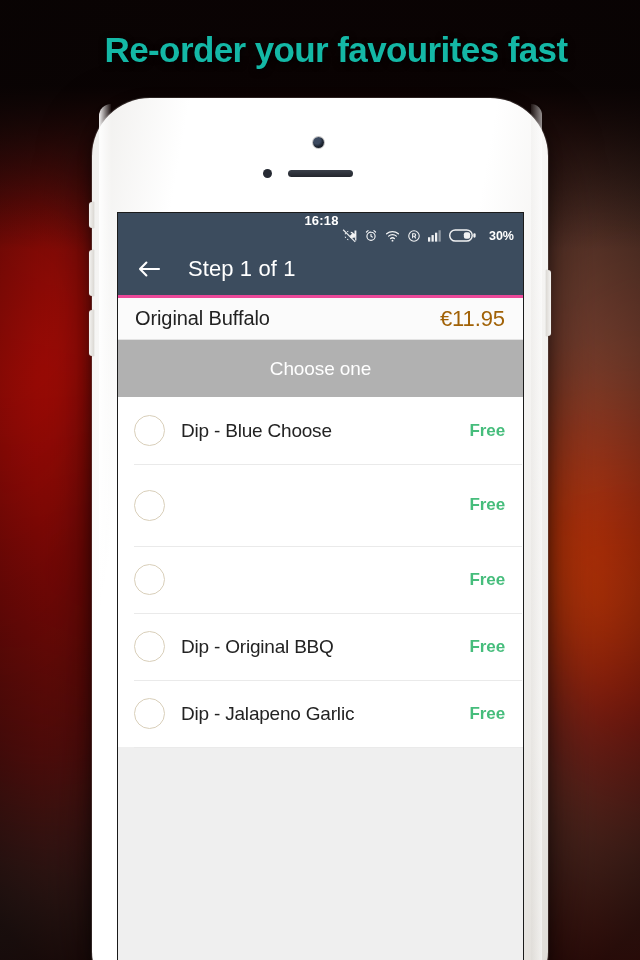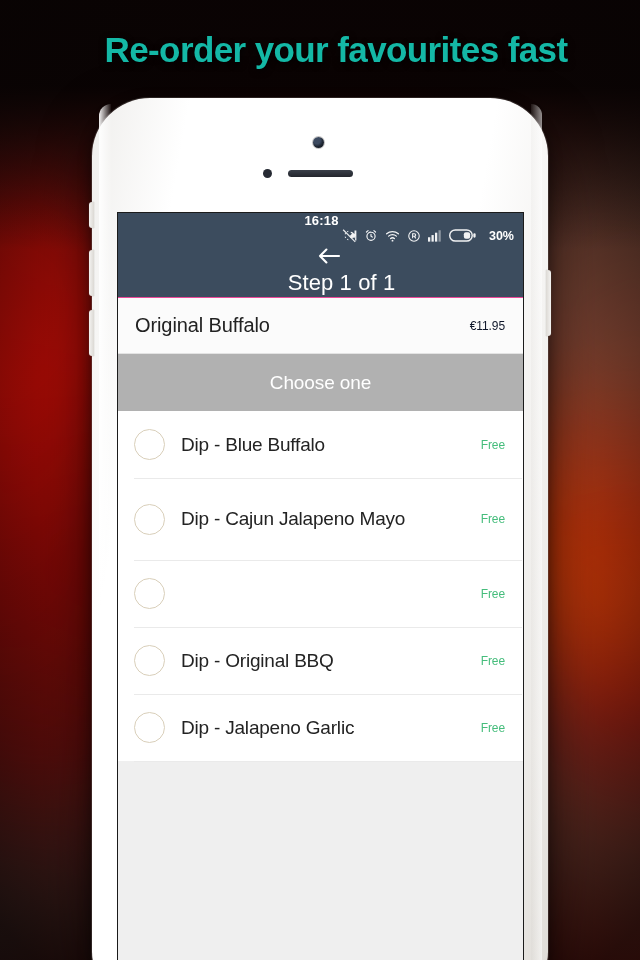--- a/index.html
+++ b/index.html
@@ -116,37 +116,36 @@
   }
   .status-time { font-size:13px; font-weight:bold; letter-spacing:0.2px; }
   .status-icons { margin-left:auto; display:flex; align-items:center; gap:7px; }
   .si { display:block; opacity:0.93; }
   .status-battpct { font-size:12.5px; font-weight:bold; margin-left:6px; }
 
   
   .appbar {
     height:56px; background:#3c4c5e;
     display:flex; align-items:center; padding-left:17px;
-    border-bottom:1px solid #ec4899;
-    flex-direction:column;
+    border-bottom:3px solid #ec4899;
   }
   .back-btn { width:28px; height:28px; display:flex; align-items:center; justify-content:center; cursor:pointer; }
   .appbar-title {
     color:#ffffff; font-size:22px; margin-left:25px;
     letter-spacing:0.1px; font-weight:normal;
   }
 
   
   .item-head {
-    height:56px; background:#fbfbfb;
+    height:42px; background:#fbfbfb;
     display:flex; align-items:center; padding:0 18px 0 17px;
     border-bottom:1px solid #e3e3e3;
   }
   .item-name { font-size:20px; color:#222222; letter-spacing:-0.1px; }
-  .item-price { margin-left:auto; font-size:12px; color:#0f172a; letter-spacing:-0.1px; }
+  .item-price { margin-left:auto; font-size:22px; color:#a16207; letter-spacing:-0.1px; }
 
   
   .choose-bar {
     height:57px; background:#b1b1b1;
     display:flex; align-items:center; justify-content:center;
     color:#ffffff; font-size:19px; letter-spacing:-0.1px;
   }
 
   
   .options { background:#ffffff; }
@@ -161,21 +160,21 @@
   .opt-row.tall { min-height:82px; }
   .radio {
     flex:0 0 auto; width:31px; height:31px; border-radius:50%;
     border:1.6px solid #d9cfba; background:#ffffff;
   }
   .opt-label {
     margin-left:16px; font-size:19px; color:#232323;
     line-height:1.25; letter-spacing:-0.2px; max-width:236px;
   }
   .opt-price {
-    margin-left:auto; font-size:12px; color:#46bd7c; font-weight:normal; letter-spacing:-0.1px;
+    margin-left:auto; font-size:17px; color:#46bd7c; font-weight:bold; letter-spacing:-0.1px;
   }
   .opt-row.tall .opt-price { align-self:center; }
   .list-end { height:1px; background:#eaeaea; margin-left:16px; }
   .filler { background:#efefef; flex:1 1 auto; min-height:190px; }
   .screen-inner { display:flex; flex-direction:column; height:100%; }
 </style>
 </head>
 <body>
 
 <div class="bg-root">
@@ -259,26 +258,25 @@
       <span class="item-price">€11.95</span>
     </div>
 
     <div class="choose-bar">
       <span>Choose one</span>
     </div>
 
     <div class="options" id="option-list">
           <div class="opt-row">
             <span class="radio"></span>
-            <span class="opt-label">Dip - Blue Buffalo</span>
+            <span class="opt-label">Dip - Blue Choose</span>
             <span class="opt-price">Free</span>
           </div>
           <div class="opt-row tall">
             <span class="radio"></span>
-            <span class="opt-label">Dip - Cajun Jalapeno Mayo</span>
             <span class="opt-price">Free</span>
           </div>
           <div class="opt-row">
             <span class="radio"></span>
             <span class="opt-price">Free</span>
           </div>
           <div class="opt-row">
             <span class="radio"></span>
             <span class="opt-label">Dip - Original BBQ</span>
             <span class="opt-price">Free</span>

